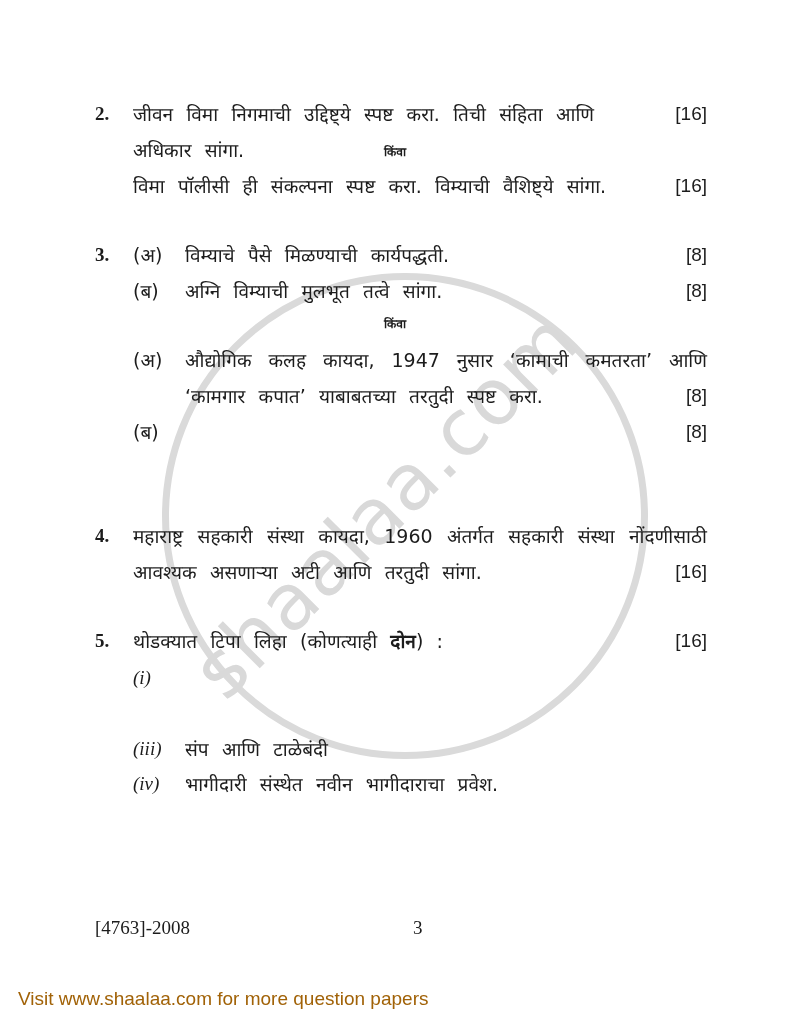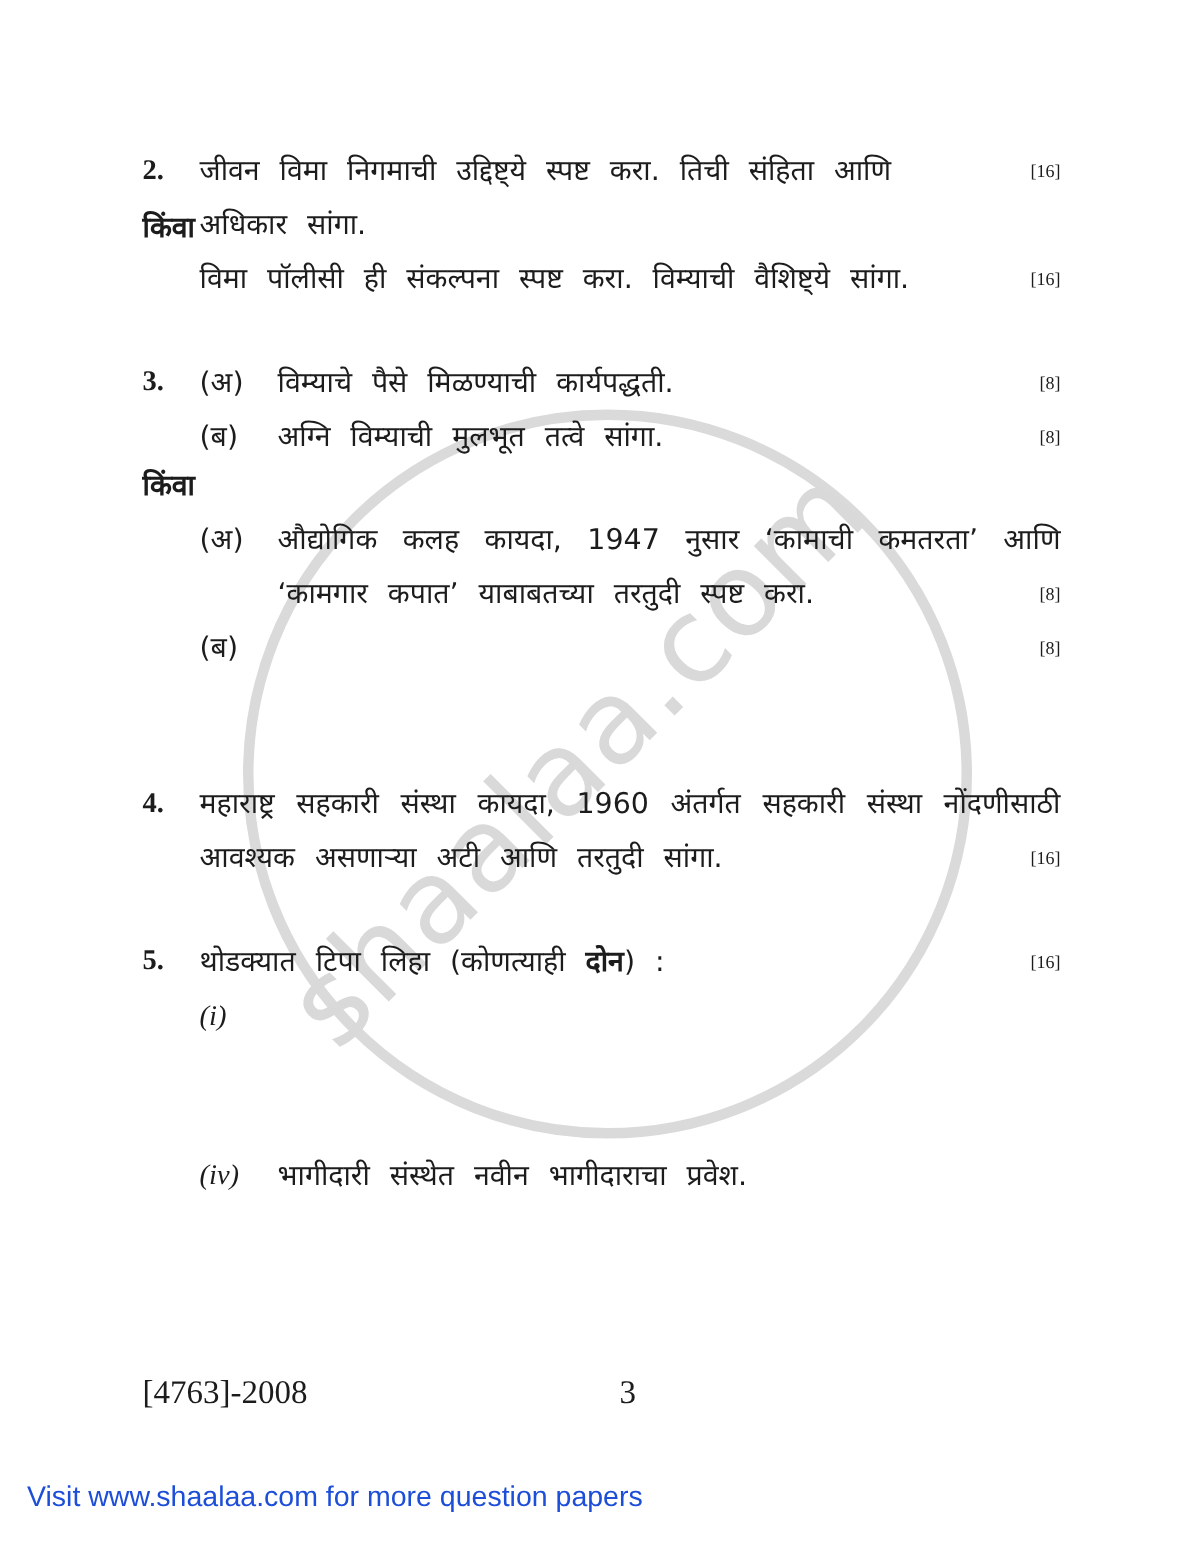--- a/index.html
+++ b/index.html
@@ -55,48 +55,49 @@
   }
   .qtext {
     flex: 1 1 auto;
     text-align: justify;
     word-spacing: 0.38em;
   }
   .qtext.single { text-align: left; padding-right: 50px; }
   .marks {
     position: absolute;
     right: 0; top: 0;
-    font-family: Liberation Serif, serif;
-    font-size: 12px;
+    font-family: Liberation Sans, sans-serif;
+    font-size: 19px;
     line-height: 36px;
   }
   .marks.bottom { top: auto; bottom: 0; }
   .or-row {
     position: absolute;
     left: 95px; width: 600px;
-    font-size: 19px; line-height: 36px;
+    text-align: center;
+    font-size: 12px; line-height: 36px;
     font-weight: 700;
   }
   .bold { font-weight: 700; }
 
   
   .footer-row {
     position: absolute;
     left: 95px; top: 910px; width: 612px;
     font-family: "Liberation Serif", serif;
-    font-size: 22px; line-height: 36px;
+    font-size: 19px; line-height: 36px;
     z-index: 1;
   }
   .page-num { position: absolute; left: 318px; top: 0; }
   .caption {
     position: absolute;
     left: 18px; top: 984px;
     font-family: "Liberation Sans", sans-serif;
     font-size: 19px; line-height: 30px;
-    color: #1d4ed8;
+    color: #a16207;
     z-index: 1;
   }
 </style>
 </head>
 <body>
 
 <div class="page">
 
   <div class="watermark">
     <div class="wm-ring"></div>
@@ -150,20 +151,25 @@
 
     <div class="row" style="top:623px">
       <span class="qnum">5.</span>
       <span class="qtext single"><span>थोडक्यात टिपा लिहा (कोणत्याही </span><span class="bold">दोन</span><span>) :</span></span>
       <span class="marks">[16]</span>
     </div>
     <div class="row" style="top:660px">
       <span class="qnum"></span>
       <span class="sublabel lat">(i)</span>
     </div>
+    <div class="row" style="top:731px">
+      <span class="qnum"></span>
+      <span class="sublabel lat">(iii)</span>
+      <span class="qtext single">संप आणि टाळेबंदी</span>
+    </div>
     <div class="row" style="top:766px">
       <span class="qnum"></span>
       <span class="sublabel lat">(iv)</span>
       <span class="qtext single">भागीदारी संस्थेत नवीन भागीदाराचा प्रवेश.</span>
     </div>
 
   </div>
 
   <div class="footer-row">
     <span class="paper-code">[4763]-2008</span>

